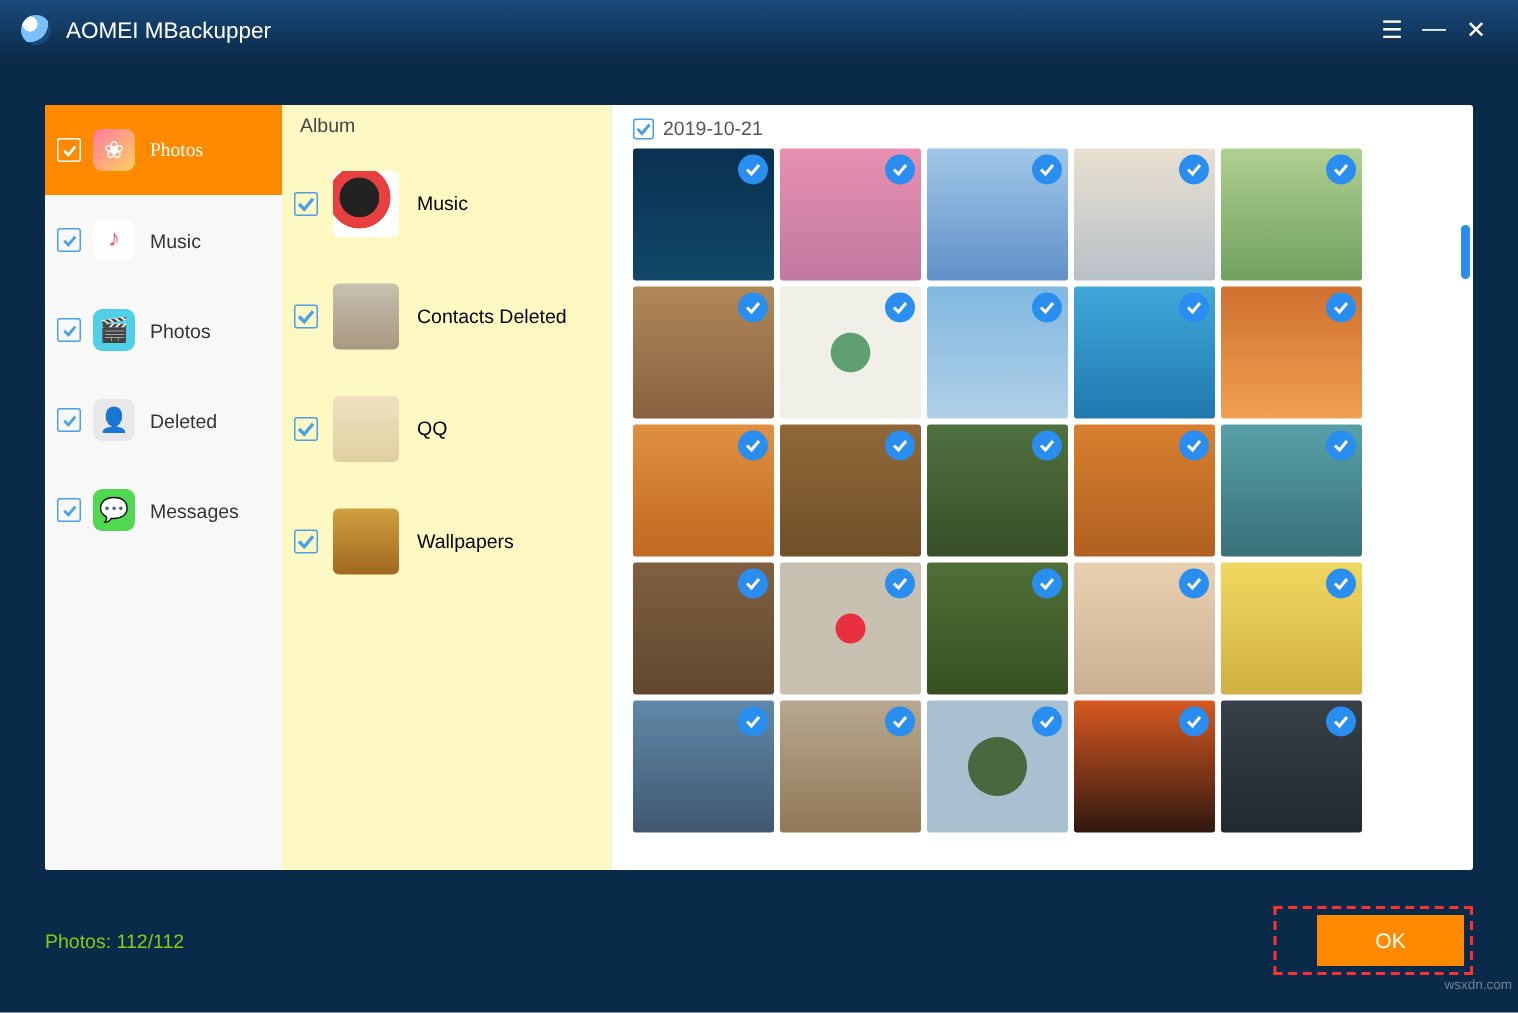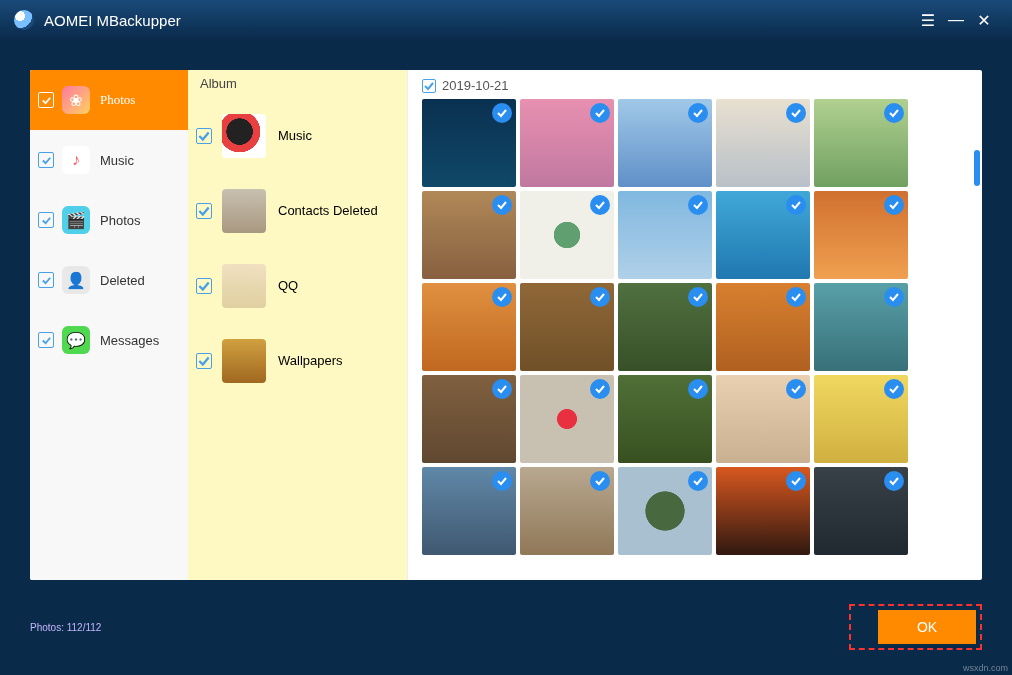--- a/index.html
+++ b/index.html
@@ -28,24 +28,24 @@
   .album-item .thumb { width: 44px; height: 44px; border-radius: 4px; margin-right: 12px; flex-shrink: 0; }
   .album-item .lbl { font-size: 13px; }
   .gallery { flex: 1; padding: 8px 14px; overflow: hidden; position: relative; }
   .datehdr { display: flex; align-items: center; gap: 6px; font-size: 13px; color: #555; margin-bottom: 6px; }
   .grid { display: grid; grid-template-columns: repeat(5, 94px); gap: 4px 4px; }
   .thumb-cell { position: relative; width: 94px; height: 88px; border-radius: 2px; background-size: cover; background-position: center; cursor: pointer; }
   .tick { position: absolute; top: 4px; right: 4px; width: 20px; height: 20px; background: #2a8ef0; border-radius: 50%; display: flex; align-items: center; justify-content: center; }
   .tick svg { width: 12px; height: 12px; }
   .scrollbar { position: absolute; right: 2px; top: 80px; width: 6px; height: 36px; background: #2a8ef0; border-radius: 3px; }
   .footer { padding: 14px 30px 0 30px; display: flex; align-items: center; }
-  .footer .cnt { color: #c4b5fd; font-size: 10px; flex: 1; }
+  .footer .cnt { color: #84cc16; font-size: 13px; flex: 1; }
   .okwrap { border: 2px dashed #ff3030; padding: 4px; }
   .okbtn { width: 98px; height: 34px; background: #ff8a00; color: #fff; border: none; font-size: 14px; cursor: pointer; margin-left: 23px; }
-  .watermark { position: fixed; right: 4px; bottom: 2px; font-size: 9px; color: rgba(255,255,255,0.4); }
+  .watermark { position: fixed; right: 4px; bottom: 14px; font-size: 9px; color: rgba(255,255,255,0.4); }
 </style>
 </head>
 <body>
 
 <div class="titlebar">
   <div class="icon"></div>
   <div class="title">AOMEI MBackupper</div>
   <div class="win-btn">☰</div>
   <div class="win-btn">—</div>
   <div class="win-btn">✕</div>

